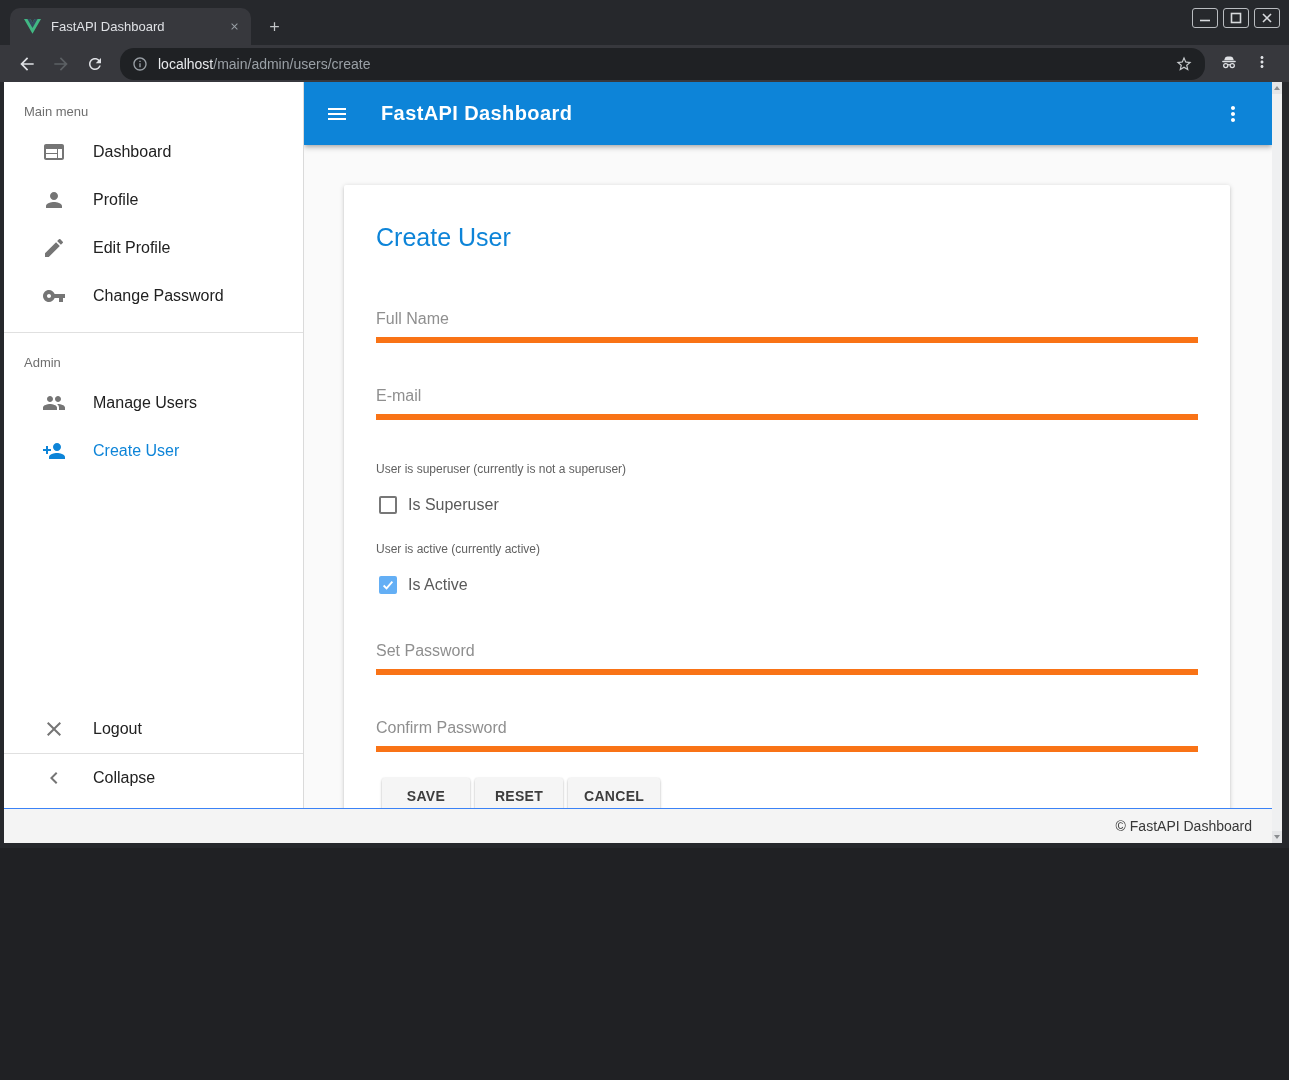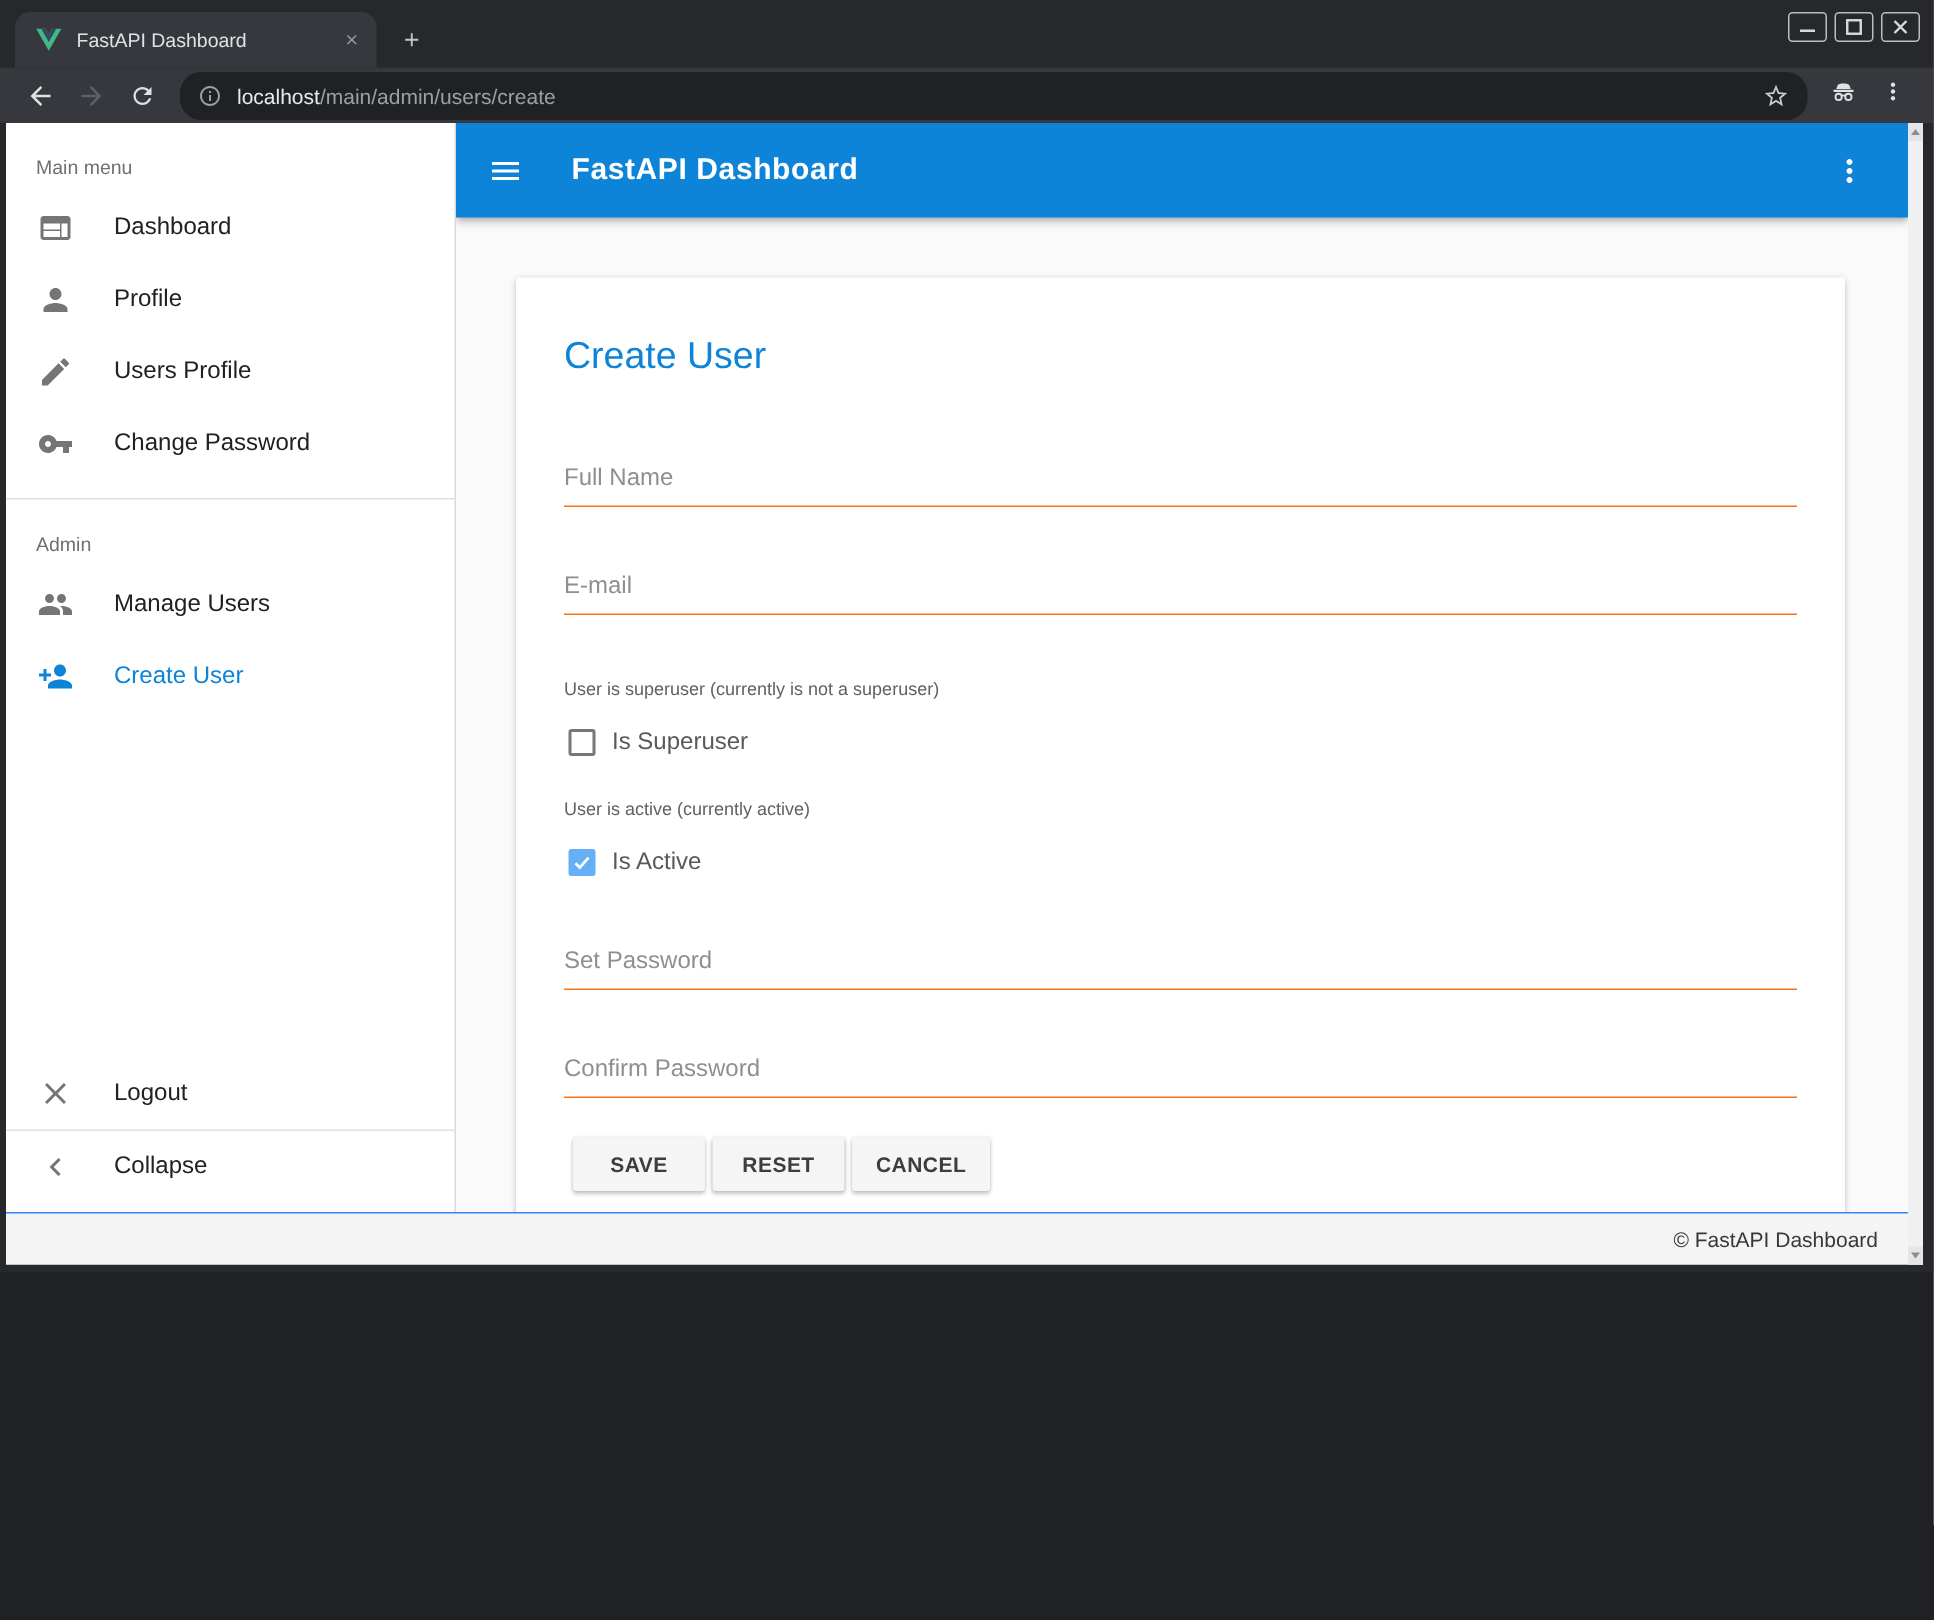--- a/index.html
+++ b/index.html
@@ -36,21 +36,21 @@
 
   
   .body { position:absolute; top:82px; left:4px; right:7px; bottom:5px; background:#fafafa;
           display:flex; flex-direction:column; }
   .content-row { flex:1; display:flex; min-height:0; }
 
   
   .sidebar { width:300px; background:#ffffff; border-right:1px solid #dadada; display:flex;
              flex-direction:column; flex-shrink:0; }
   .side-label { font-size:13px; color:#6f6f6f; margin:22px 0 9px 20px; }
-  .side-item { height:48px; display:flex; align-items:center; padding-left:21px; cursor:pointer; }
+  .side-item { height:48px; display:flex; align-items:center; padding-left:38px; cursor:pointer; }
   .side-item .icn { width:24px; height:24px; color:#757575; flex-shrink:0; }
   .side-item .lbl { margin-left:27px; font-size:16px; color:#212121; }
   .side-item.active .icn { color:#0d84d8; }
   .side-item.active .lbl { color:#0d84d8; }
   .side-divider { height:1px; background:#e0e0e0; margin-top:12px; }
   .side-spacer { flex:1; }
   .icn svg { width:100%; height:100%; display:block; }
 
   
   .app-footer { height:35px; background:#f4f4f4; border-top:1px solid #3b82f6; display:flex;
@@ -64,21 +64,21 @@
   .appbar .icn-btn { width:24px; height:24px; color:#ffffff; }
   .appbar-title { margin-left:32px; font-size:20px; font-weight:bold; letter-spacing:.4px; color:#ffffff; }
   .appbar-spacer { flex:1; }
 
   
   .card { width:886px; margin:40px 0 0 40px; background:#ffffff; border-radius:2px;
           box-shadow:0 1px 5px rgba(0,0,0,.18), 0 2px 2px rgba(0,0,0,.10); padding:38px 32px 38px; }
   .form-title { font-size:25px; font-weight:400; color:#0d84d8; margin-bottom:56px; }
   .text-field { margin-bottom:42px; }
   .text-field input { width:100%; border:none; outline:none; background:transparent;
-                      border-bottom:1px solid #f97316; font-size:16px; color:#212121;
+                      border-bottom:6px solid #f97316; font-size:16px; color:#212121;
                       padding:2px 0 9px; font-family:"Liberation Sans", sans-serif; }
   .text-field input::placeholder { color:#8f8f8f; opacity:1; }
   .hint { font-size:12px; color:#616161; margin-top:24px; }
   .cb-row { display:flex; align-items:center; margin:20px 0 0 3px; cursor:pointer; }
   .cb-box { width:18px; height:18px; border:2px solid #777; border-radius:2px; background:#fff;
             display:flex; align-items:center; justify-content:center; flex-shrink:0; }
   .cb-box.checked { border-color:#64aff5; background:#64aff5; }
   .cb-box svg { width:14px; height:14px; }
   .cb-lbl { margin-left:11px; font-size:16px; color:#5a5a5a; }
   .gap-lg { height:26px; }
@@ -213,21 +213,21 @@
           </span>
           <span class="lbl">Profile</span>
         </div>
 
         <div class="side-item">
           <span class="icn">
             <svg viewBox="0 0 24 24" fill="currentColor">
                 <path d="M3 17.25V21h3.75L17.81 9.94l-3.75-3.75L3 17.25zM20.71 7.04c.39-.39.39-1.02 0-1.41l-2.34-2.34c-.39-.39-1.02-.39-1.41 0l-1.83 1.83 3.75 3.75 1.83-1.83z"></path>
               </svg>
           </span>
-          <span class="lbl">Users Profile</span>
+          <span class="lbl">Edit Profile</span>
         </div>
 
         <div class="side-item">
           <span class="icn">
             <svg viewBox="0 0 24 24" fill="currentColor">
                 <path d="M12.65 10C11.83 7.67 9.61 6 7 6c-3.31 0-6 2.69-6 6s2.69 6 6 6c2.61 0 4.83-1.67 5.65-4H17v4h4v-4h2v-4H12.65zM7 14c-1.1 0-2-.9-2-2s.9-2 2-2 2 .9 2 2-.9 2-2 2z"></path>
               </svg>
           </span>
           <span class="lbl">Change Password</span>
         </div>

